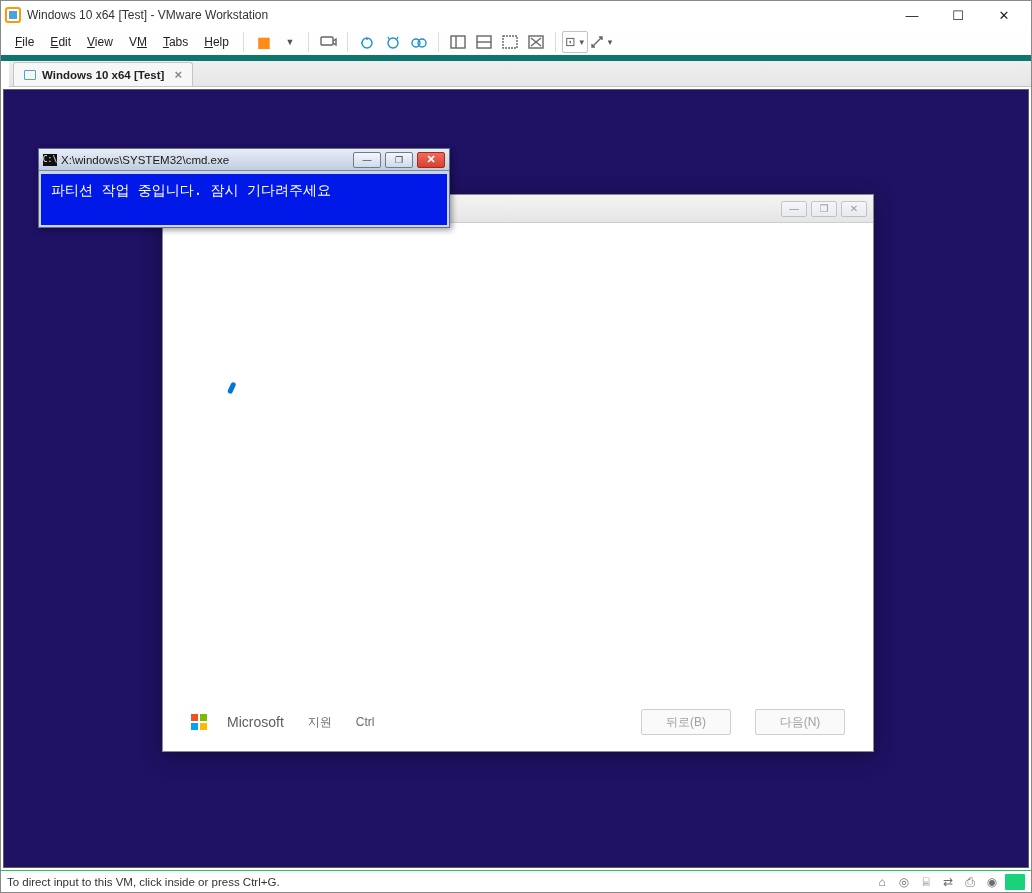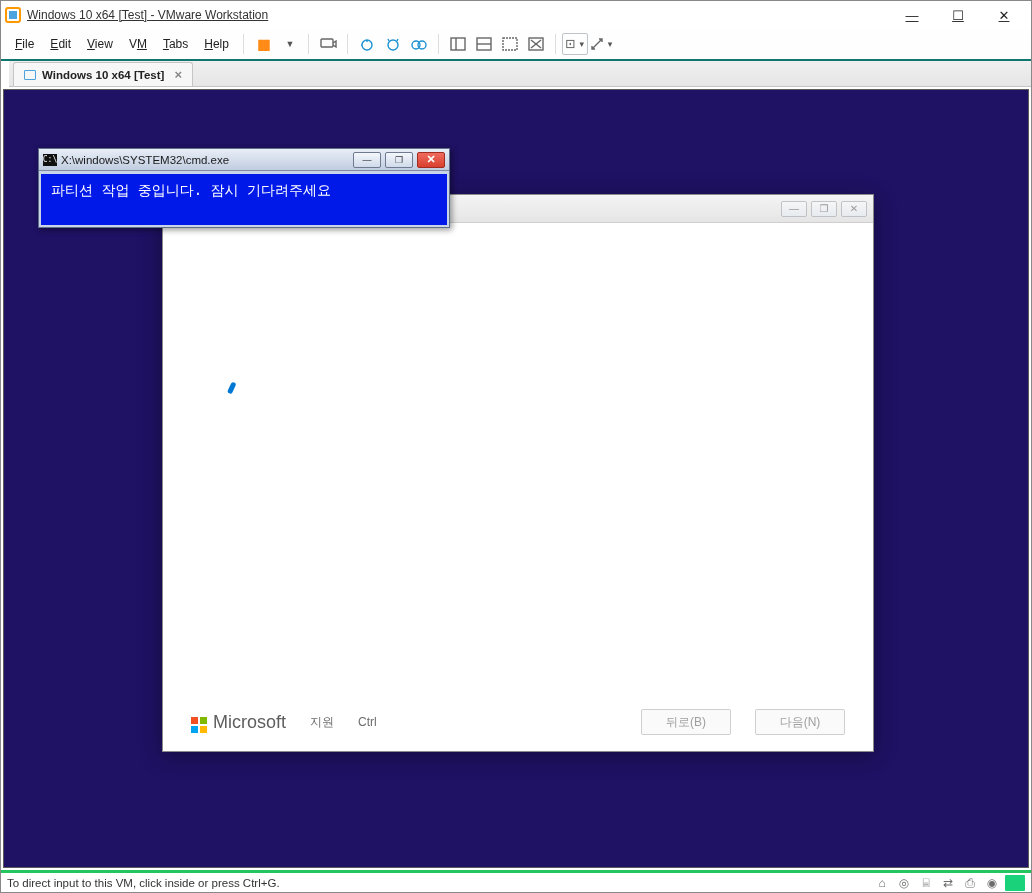--- a/index.html
+++ b/index.html
@@ -1,26 +1,26 @@
 <!DOCTYPE html>
 <html><head>
 <meta charset="utf-8">
 <style>
 * { margin:0; padding:0; box-sizing:border-box; font-family:"Segoe UI",Tahoma,sans-serif; }
 body { width:1032px; height:893px; background:#fff; overflow:hidden; position:relative; }
 
 
 .vmw { width:1032px; height:893px; background:#fff; display:flex; flex-direction:column; border:1px solid #888; }
-.vmw-title { height:28px; background:#fff; display:flex; align-items:center; padding:0 4px; font-size:12px; color:#333;text-decoration:underline; }
+.vmw-title { height:28px; background:#fff; display:flex; align-items:center; padding:0 4px; font-size:12px; color:#333; }
 .vmw-title .icon { width:16px; height:16px; margin-right:6px; border:2px solid #f90; border-radius:3px; position:relative; background:#fff; }
 .vmw-title .icon:before { content:""; position:absolute; left:2px; top:2px; width:8px; height:8px; background:#4aa3df; }
 .vmw-title .spacer { flex:1; }
 .vmw-title .ctrl { width:46px; height:28px; display:flex; align-items:center; justify-content:center; color:#222; font-size:13px; }
 
-.vmw-menu { height:32px; background:#fefefe; display:flex; align-items:center; padding:0 6px; border-bottom:2px solid #0f766e; font-size:12px; gap:0; }
+.vmw-menu { height:32px; background:#fefefe; display:flex; align-items:center; padding:0 6px; border-bottom:6px solid #0f766e; font-size:12px; gap:0; }
 .vmw-menu .mi { padding:3px 8px; color:#222; }
 .vmw-menu .mi u { text-decoration:underline; }
 .vmw-menu .sep { width:1px; height:20px; background:#ddd; margin:0 6px; }
 .vmw-menu .tb { width:26px; height:22px; display:flex; align-items:center; justify-content:center; color:#666; }
 .vmw-menu .tb.pause { color:#ff8b16; font-weight:bold; letter-spacing:-2px; font-size:14px; }
 .vmw-menu .tb .arrow { font-size:9px; color:#555; margin-left:2px; }
 .vmw-menu .tb svg { stroke:#1c92d2; fill:none; stroke-width:1.4; }
 .vmw-menu .tb.gray svg { stroke:#666; }
 .vmw-menu .tb.boxed { border:1px solid #bfc4ca; border-radius:2px; padding:1px 3px; }
 
@@ -33,39 +33,39 @@
 
 
 .setup { position:absolute; left:158px; top:104px; width:712px; height:558px; background:#fff; border:1px solid #8a8a8a; box-shadow:0 4px 20px rgba(0,0,0,.35); display:flex; flex-direction:column; }
 .setup-caption { height:28px; background:linear-gradient(#f4f4f4,#e5e5e5); border-bottom:1px solid #cfcfcf; display:flex; align-items:center; justify-content:flex-end; padding:0 6px; gap:4px; }
 .setup-caption .winctl { width:26px; height:16px; border:1px solid #9ba3aa; border-radius:2px; background:linear-gradient(#fafcff,#e7eef5); color:#555; font-size:10px; display:flex; align-items:center; justify-content:center; }
 .setup-caption .winctl.dis { opacity:.55; }
 .setup-body { flex:1; padding:40px 50px 0 50px; position:relative; }
 .spinner { position:absolute; left:48px; top:156px; width:36px; height:36px; }
 .spinner:after { content:""; position:absolute; left:14px; top:2px; width:5px; height:12px; border-radius:3px; background:#0078d4; transform:rotate(25deg); transform-origin:50% 16px; }
 .setup-footer { height:58px; border-top:0; display:flex; align-items:center; padding:0 28px; gap:24px; font-size:12px; color:#6b6b6b; }
-.setup-footer .mslogo { display:flex; align-items:flex-end; gap:6px; color:#5e5e5e; font-size:18px; }
+.setup-footer .mslogo { display:flex; align-items:flex-end; gap:20px; color:#5e5e5e; font-size:14px; }
 .setup-footer .mslogo .sq { width:16px; height:16px; display:grid; grid-template:repeat(2,7px)/repeat(2,7px); gap:2px; }
 .setup-footer .mslogo .sq span:nth-child(1){background:#f25022}
 .setup-footer .mslogo .sq span:nth-child(2){background:#7fba00}
 .setup-footer .mslogo .sq span:nth-child(3){background:#00a4ef}
 .setup-footer .mslogo .sq span:nth-child(4){background:#ffb900}
 .setup-footer .fspacer { flex:1; }
 .setup-footer .navbtn { width:90px; height:26px; border:1px solid #cfcfcf; background:#fafafa; color:#a0a0a0; font-size:12px; border-radius:2px; display:flex; align-items:center; justify-content:center; }
 
 
 .cmd { position:absolute; left:34px; top:58px; width:412px; height:80px; border:1px solid #606f88; box-shadow:2px 2px 6px rgba(0,0,0,.4); }
 .cmd-title { height:22px; background:linear-gradient(#e9eef7,#c0cde0); border-bottom:1px solid #7d8aa0; display:flex; align-items:center; padding:0 4px; font-size:11.5px; color:#1a1a1a; gap:4px; }
 .cmd-title .cmicon { width:14px; height:12px; background:#111; color:#eee; font-size:8px; display:flex; align-items:center; justify-content:center; font-family:monospace; }
 .cmd-title .spc { flex:1; }
 .cmd-title .cb { width:28px; height:16px; border:1px solid #6d7a8f; border-radius:2px; background:linear-gradient(#f4f7fc,#d0daea); display:flex; align-items:center; justify-content:center; font-size:9px; color:#333; }
 .cmd-title .cb.close { background:linear-gradient(#ef6b5e,#d8402e); border-color:#a12d21; color:#fff; font-size:11px; font-weight:bold; }
 .cmd-body { height:56px; background:#0018e8; color:#fff; font-family:Liberation Mono, monospace; font-size:14px; padding:8px 10px; white-space:pre; border:2px solid #c8d5e8; border-top:3px solid #c8d5e8; }
 
-.vmw-status { height:22px; background:#fff; border-top:3px solid #22c55e; display:flex; align-items:center; font-size:11.5px; color:#333; padding:0 6px; gap:4px; }
+.vmw-status { height:22px; background:#fff; border-top:1px solid #22c55e; display:flex; align-items:center; font-size:11.5px; color:#333; padding:0 6px; gap:4px; }
 .vmw-status .sspacer { flex:1; }
 .vmw-status .sicon { width:18px; height:16px; display:flex; align-items:center; justify-content:center; color:#6c6c6c; font-size:12px; }
 .vmw-status .sicon.green { background:#19d27a; border-radius:1px; width:20px; }
 </style>
 </head>
 <body>
 
 <div class="vmw">
   <div class="vmw-title">
     <span class="icon"></span>

